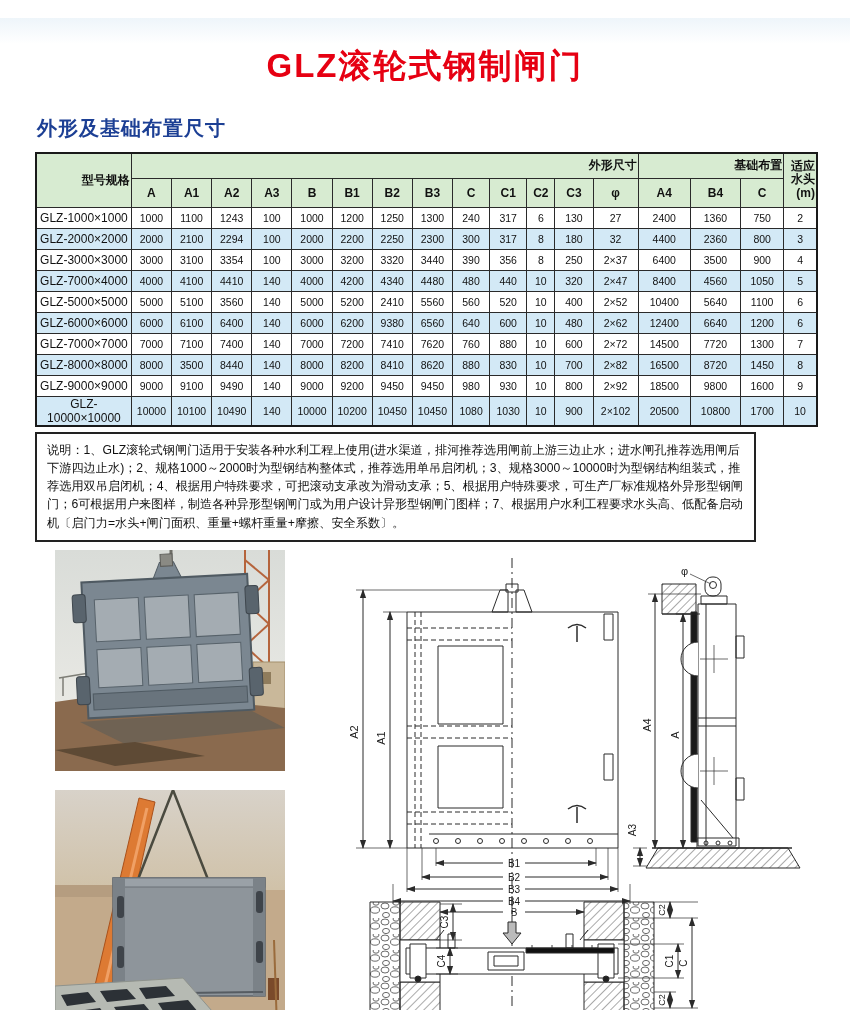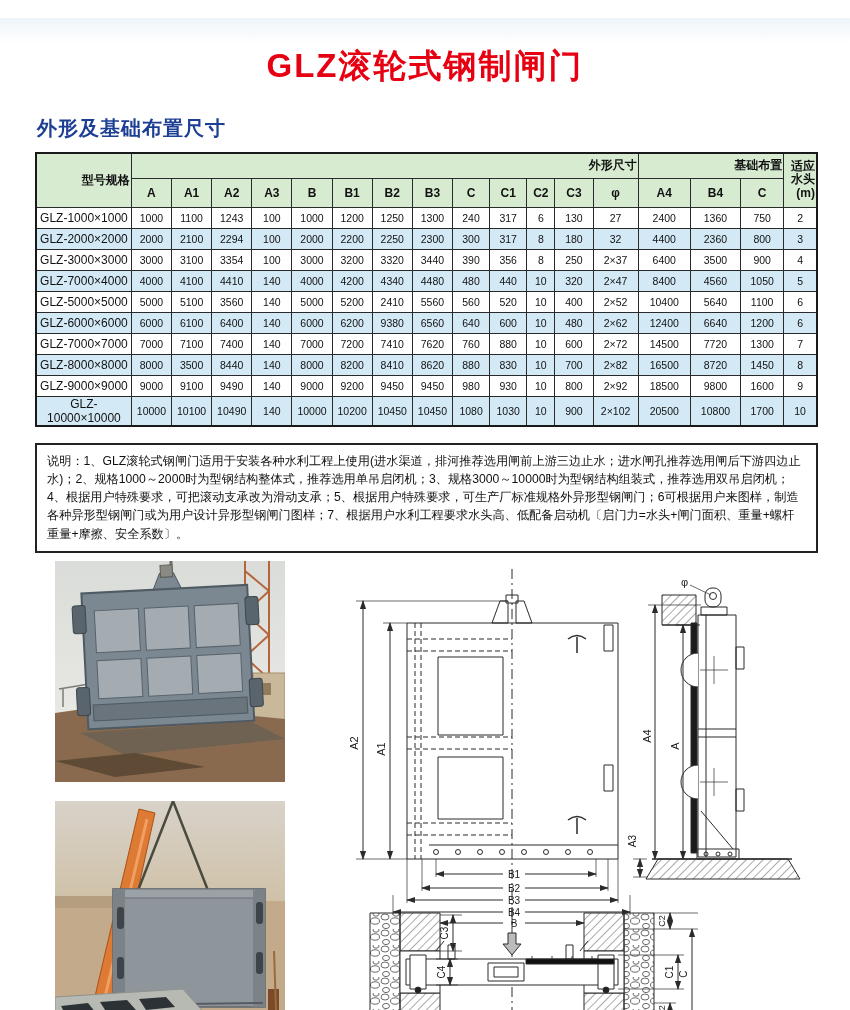--- a/index.html
+++ b/index.html
@@ -30,21 +30,21 @@
     border:1px solid #2a2a2a;text-align:center;vertical-align:middle;padding:0 1px;
   }
   table.spec thead th{background:var(--c-thead);font-size:12px;font-weight:bold;}
   table.spec thead tr:first-child th{height:25px;text-align:right;}
   table.spec thead tr:last-child th{height:29px;}
   th.prewrap{white-space:pre-line;font-size:11px;line-height:1.15;}
   table.spec tbody td{height:21px;background:#fff;}
   table.spec tbody tr:nth-child(even) td{background:var(--c-rowalt);}
   table.spec tbody td.model{font-size:12px;}
   .note{
-    margin:16px 0 0 35px;width:783px;border:2px solid #222;background:#fff;
+    margin:5px 0 0 35px;width:721px;border:2px solid #222;background:#fff;
     padding:7px 10px 8px;font-size:12.2px;line-height:1.5;color:#111;
   }
   .figures{position:relative;height:506px;margin-top:8px;}
   .photo1{position:absolute;left:55px;top:0;}
   .photo2{position:absolute;left:55px;top:240px;}
   .drawings{position:absolute;left:340px;top:0;}
   svg text{font-family:"Liberation Sans",sans-serif;fill:#1a1a1a;}
   .dwg line,.dwg path,.dwg rect,.dwg circle,.dwg polygon,.dwg polyline{vector-effect:non-scaling-stroke;}
 </style>
 </head>

